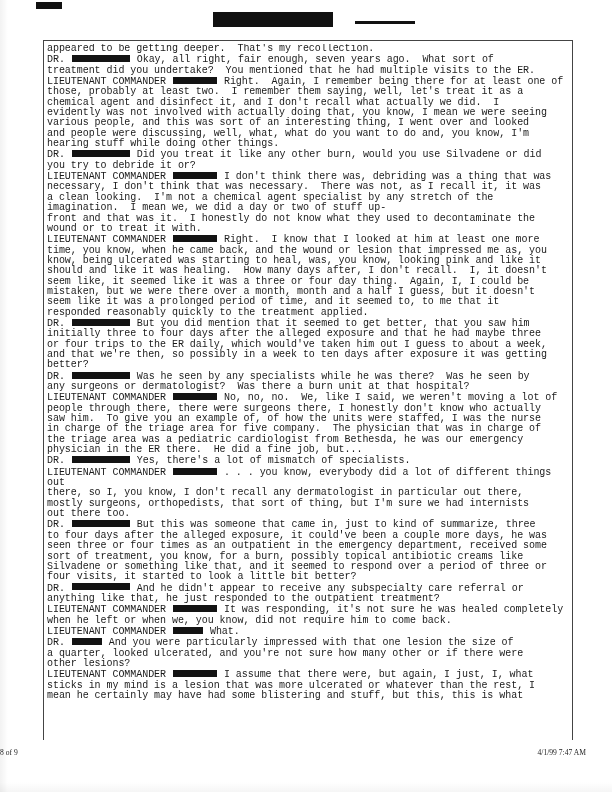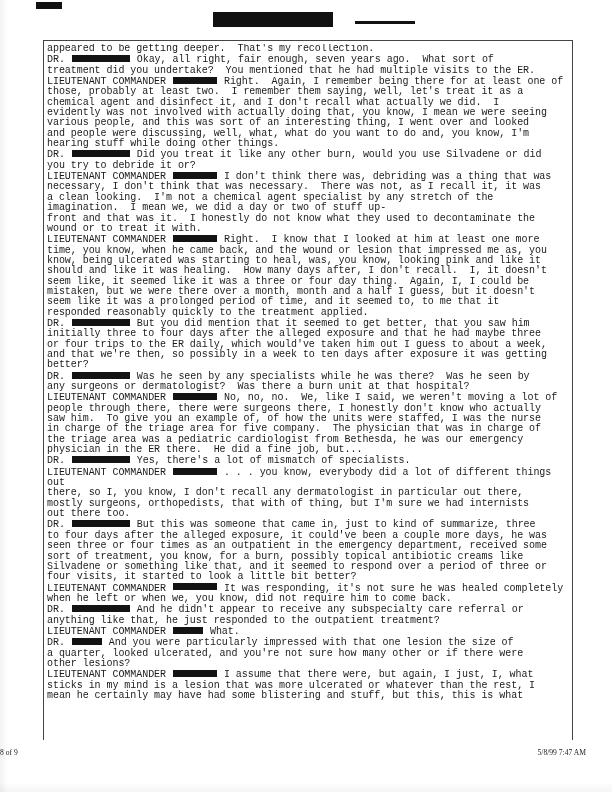--- a/index.html
+++ b/index.html
@@ -168,39 +168,39 @@
 any surgeons or dermatologist?  Was there a burn unit at that hospital?</span></div>
     <div class="para line"><span class="speaker">LIEUTENANT COMMANDER </span><span class="redact r-md"></span> <span>No, no, no.  We, like I said, we weren't moving a lot of
 people through there, there were surgeons there, I honestly don't know who actually
 saw him.  To give you an example of, of how the units were staffed, I was the nurse
 in charge of the triage area for five company.  The physician that was in charge of
 the triage area was a pediatric cardiologist from Bethesda, he was our emergency
 physician in the ER there.  He did a fine job, but...</span></div>
     <div class="para line"><span class="speaker">DR. </span><span class="redact r-lg"></span> <span>Yes, there's a lot of mismatch of specialists.</span></div>
     <div class="para line"><span class="speaker">LIEUTENANT COMMANDER </span><span class="redact r-md"></span> <span>. . . you know, everybody did a lot of different things out
 there, so I, you know, I don't recall any dermatologist in particular out there,
-mostly surgeons, orthopedists, that with of thing, but I'm sure we had internists
+mostly surgeons, orthopedists, that sort of thing, but I'm sure we had internists
 out there too.</span></div>
     <div class="para line"><span class="speaker">DR. </span><span class="redact r-lg"></span> <span>But this was someone that came in, just to kind of summarize, three
 to four days after the alleged exposure, it could've been a couple more days, he was
 seen three or four times as an outpatient in the emergency department, received some
 sort of treatment, you know, for a burn, possibly topical antibiotic creams like
 Silvadene or something like that, and it seemed to respond over a period of three or
 four visits, it started to look a little bit better?</span></div>
+    <div class="para line"><span class="speaker">DR. </span><span class="redact r-lg"></span> <span>And he didn't appear to receive any subspecialty care referral or
+anything like that, he just responded to the outpatient treatment?</span></div>
     <div class="para line"><span class="speaker">LIEUTENANT COMMANDER </span><span class="redact r-md"></span> <span>It was responding, it's not sure he was healed completely
 when he left or when we, you know, did not require him to come back.</span></div>
-    <div class="para line"><span class="speaker">DR. </span><span class="redact r-lg"></span> <span>And he didn't appear to receive any subspecialty care referral or
-anything like that, he just responded to the outpatient treatment?</span></div>
     <div class="para line"><span class="speaker">LIEUTENANT COMMANDER </span><span class="redact r-sm"></span> <span>What.</span></div>
     <div class="para line"><span class="speaker">DR. </span><span class="redact r-sm"></span> <span>And you were particularly impressed with that one lesion the size of
 a quarter, looked ulcerated, and you're not sure how many other or if there were
 other lesions?</span></div>
     <div class="para line"><span class="speaker">LIEUTENANT COMMANDER </span><span class="redact r-md"></span> <span>I assume that there were, but again, I just, I, what
 sticks in my mind is a lesion that was more ulcerated or whatever than the rest, I
 mean he certainly may have had some blistering and stuff, but this, this is what</span></div>
   </div>
 
 <div class="footer">
   <span class="page-num">8 of 9</span>
-  <span class="footer-date">5/8/99 7:47 AM</span>
+  <span class="footer-date">4/1/99 7:47 AM</span>
 </div>
 
 <div class="scan-edge-bottom"></div>
 
 </body></html>

